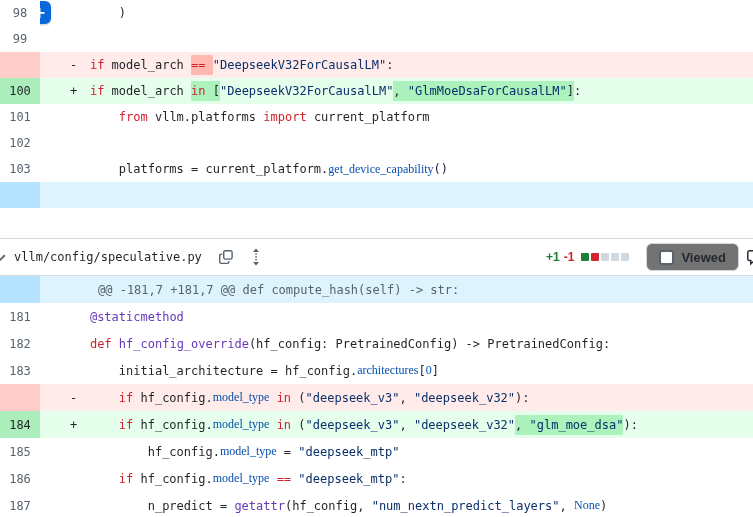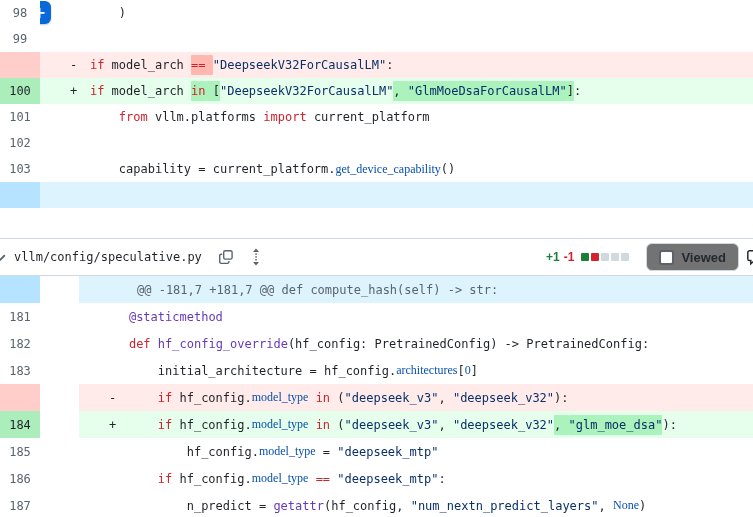--- a/index.html
+++ b/index.html
@@ -3,21 +3,21 @@
 <meta charset="utf-8">
 <style>
   * { margin:0; padding:0; box-sizing:border-box; }
   html,body { width:753px; height:517px; overflow:hidden; background:#fff;
     font-family:"Liberation Sans","DejaVu Sans",sans-serif; }
 
   
   .rows { width:100%;border-radius:20px; }
   .row { display:flex; align-items:stretch; font-family:"DejaVu Sans Mono","Liberation Mono",monospace; font-size:12px; }
   .f1 .row { height:26px; }
-  .f2 .row { height:27px;gap:39px; }
+  .f2 .row { height:27px; }
   .num { width:40px; flex:none; display:flex; align-items:center; justify-content:center;
          color:#59636e; cursor:pointer; user-select:none; }
   .code { flex:1; position:relative; display:flex; align-items:center;
           padding-left:21px; white-space:pre; color:#1f2328; overflow:hidden; }
   .marker { position:absolute; left:30px; color:#1f2328; }
   
   .row.ctx .num { background:#fff; }
   .row.ctx .code { background:#fff; }
   .row.add .num { background:#aceebb; color:#1f2328; }
   .row.add .code { background:#e6ffec; }
@@ -91,21 +91,21 @@
       <div class="row ctx">
         <div class="num">101</div>
         <div class="code"><span class="c-t">        </span><span class="c-k">from</span><span class="c-t"> vllm.platforms </span><span class="c-k">import</span><span class="c-t"> current_platform</span></div>
       </div>
       <div class="row ctx">
         <div class="num">102</div>
         <div class="code"></div>
       </div>
       <div class="row ctx">
         <div class="num">103</div>
-        <div class="code"><span class="c-t">        capability = current_platform.</span><span class="c-b">get_device_capability</span><span class="c-t">()</span></div>
+        <div class="code"><span class="c-t">        platforms = current_platform.</span><span class="c-b">get_device_capability</span><span class="c-t">()</span></div>
       </div>
       <div class="row exp">
         <div class="num"></div>
         <div class="code"></div>
       </div>
     </div>
 </div>
 
 <div class="gap"></div>
 

